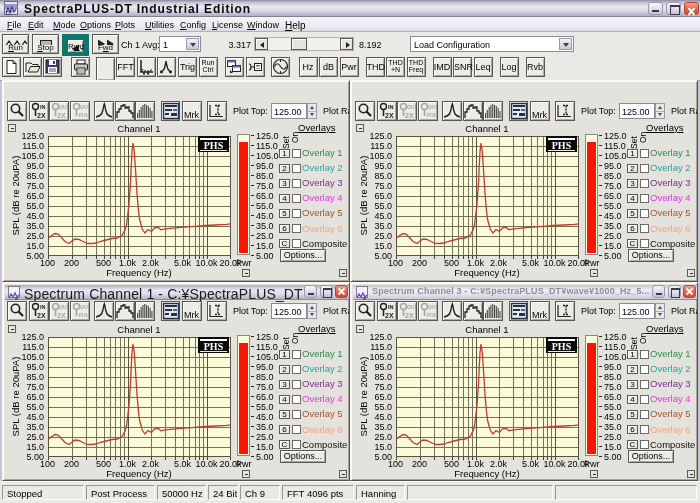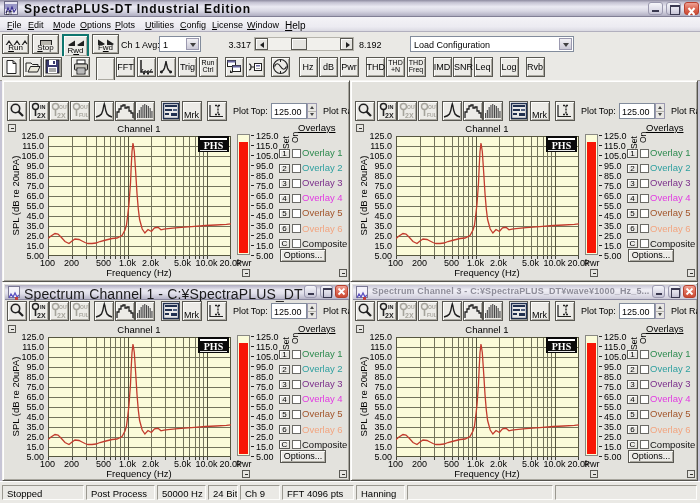--- a/index.html
+++ b/index.html
@@ -35,21 +35,21 @@
           <path d="M1 8 L5 2 L9 8 L13 2 L17 8 L21 2 L23 5" fill="none" stroke="#202020" stroke-width="1.2"></path>
         </svg></div>
       <div style="position:absolute;left:0;bottom:1px;width:100%;font-size:8px;line-height:8px"><span style="text-decoration:underline">R</span>un</div>
     </div>
     <div style="position:absolute;left:32px;top:2px;width:27px;height:20px;background:#ECEBE7;border:1px solid #585751;box-shadow:inset 1px 1px 0 #FDFDFB, inset -1px -1px 0 #ACAAA2;box-sizing:border-box;text-align:center">
       <div style="position:absolute;left:0;top:0;width:100%;height:10px;overflow:hidden"><svg width="24" height="10" viewBox="0 0 24 10">
           <rect x="6.5" y="1.5" width="11" height="7" fill="#B8B6AE" stroke="#202020"></rect>
         </svg></div>
       <div style="position:absolute;left:0;bottom:1px;width:100%;font-size:8px;line-height:8px"><span style="text-decoration:underline">S</span>top</div>
     </div>
-    <div style="position:absolute;left:62px;top:2px;width:27px;height:24px;background:#ECEBE7;border:2px solid #0f766e;box-shadow:inset 1px 1px 0 #FDFDFB, inset -1px -1px 0 #ACAAA2;box-sizing:border-box;text-align:center">
+    <div style="position:absolute;left:62px;top:2px;width:27px;height:24px;background:#ECEBE7;border:6px solid #0f766e;box-shadow:inset 1px 1px 0 #FDFDFB, inset -1px -1px 0 #ACAAA2;box-sizing:border-box;text-align:center">
       <div style="position:absolute;left:0;top:0;width:100%;height:10px;overflow:hidden"><svg width="24" height="10" viewBox="0 0 24 10">
           <path d="M11 0.5 L4 5 L11 9.5 Z M20 0.5 L13 5 L20 9.5 Z" fill="#202020"></path>
         </svg></div>
       <div style="position:absolute;left:0;bottom:1px;width:100%;font-size:8px;line-height:8px">R<span style="text-decoration:underline">w</span>d</div>
     </div>
     <div style="position:absolute;left:92px;top:2px;width:27px;height:20px;background:#ECEBE7;border:1px solid #585751;box-shadow:inset 1px 1px 0 #FDFDFB, inset -1px -1px 0 #ACAAA2;box-sizing:border-box;text-align:center">
       <div style="position:absolute;left:0;top:0;width:100%;height:10px;overflow:hidden"><svg width="24" height="10" viewBox="0 0 24 10">
           <path d="M4 0.5 L11 5 L4 9.5 Z M13 0.5 L20 5 L13 9.5 Z" fill="#202020"></path>
         </svg></div>
       <div style="position:absolute;left:0;bottom:1px;width:100%;font-size:8px;line-height:8px">F<span style="text-decoration:underline">w</span>d</div>

